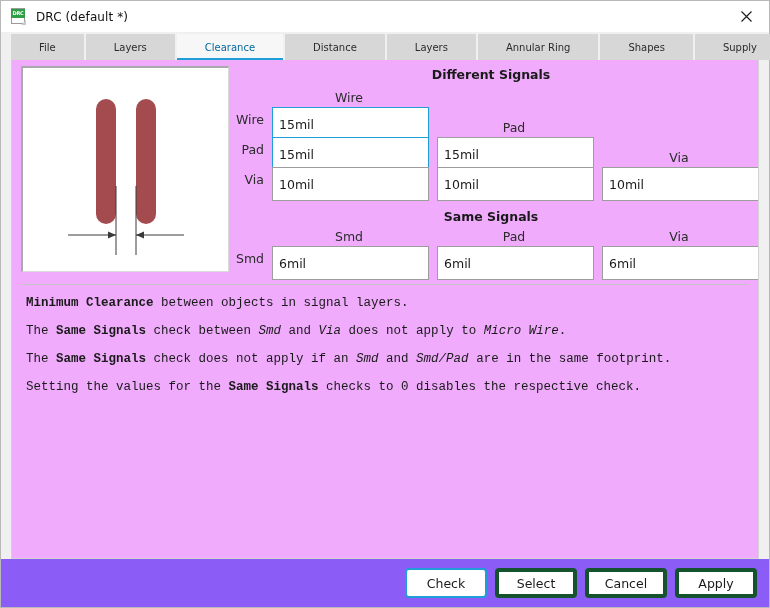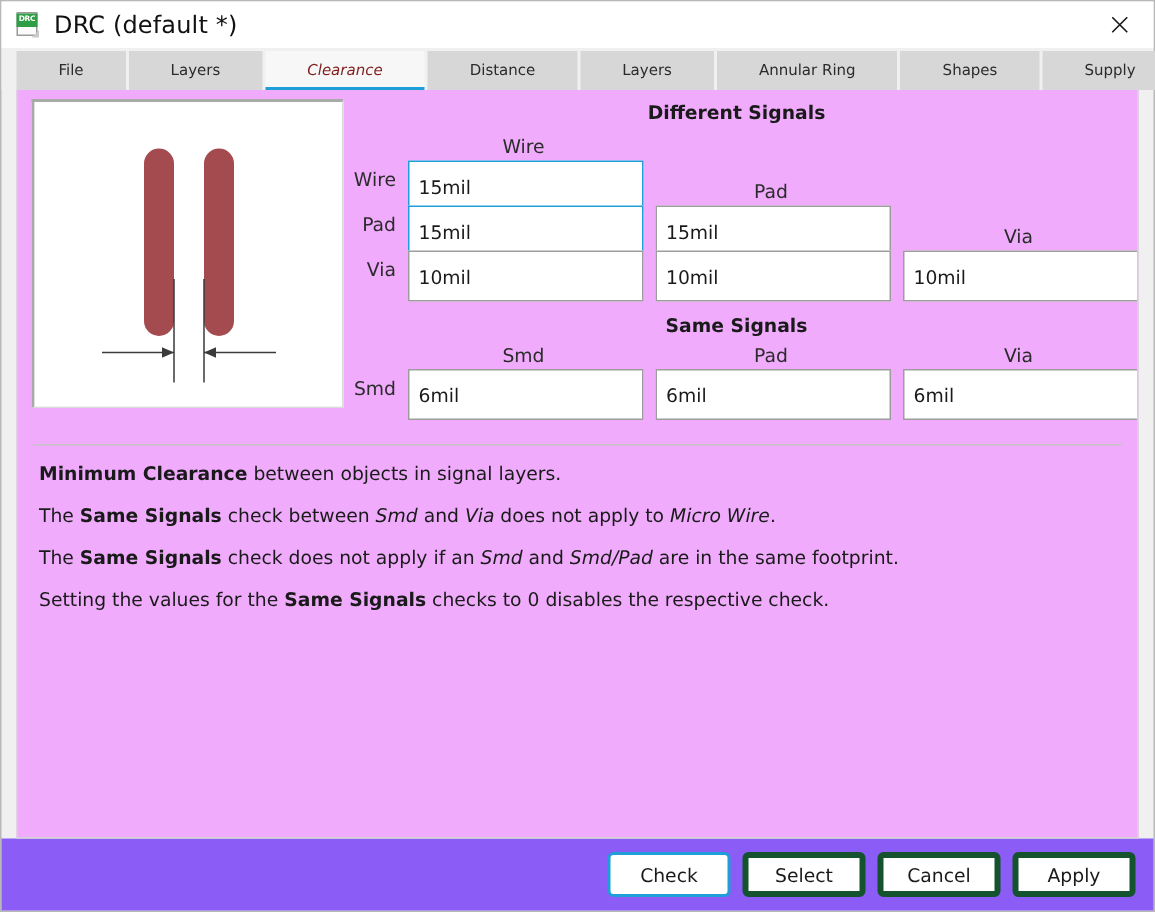--- a/index.html
+++ b/index.html
@@ -54,21 +54,21 @@
     font-family: "DejaVu Sans", "Liberation Sans", sans-serif;
     font-weight: bold;
   }
   #title-icon .fold {
     position: absolute; right: 1px; bottom: 0;
     width: 0; height: 0;
     border-left: 5px solid transparent;
     border-bottom: 5px solid #c9c9c9;
   }
   #title-text {
-    font-size: 16px; color: #111; letter-spacing: .1px;
+    font-size: 12px; color: #111; letter-spacing: .1px;
   }
   #close-btn {
     position: absolute; right: 0; top: 0;
     width: 46px; height: 31px;
     display: flex; align-items: center; justify-content: center;
     cursor: pointer;
   }
   #close-btn svg { display: block; }
 
   
@@ -85,23 +85,22 @@
     background: #d7d7d7;
     color: #2b2b2b;
     font-size: 10px;
     display: flex; align-items: center;
     cursor: pointer;
     white-space: nowrap;
     border: none;
   }
   .tab.active {
     background: #f7f7f7;
-    color: #7f1d1d;
-    position: relative;
-    font-style: italic;
+    color: #0369a1;
+    position: relative;
   }
   .tab.active::after {
     content: "";
     position: absolute; left: 0; right: 0; bottom: 0;
     height: 2px; background: #1e9fd8;
   }
 
   
   #panel {
     flex: 1 1 auto;
@@ -167,21 +166,22 @@
   input.cell.accent { border-color: #1e9fd8; }
   input.cell.focused {
     border-color: #1e9fd8;
     caret-color: #1a1a1a;
   }
 
   
   #notes {
     position: absolute;
     left: 10px; right: 10px;
-    top: 236px;
+    top: 224px;
+    font-family: Liberation Mono, monospace;
   }
   #notes hr {
     border: none;
     border-top: 1px solid #c4c4c4;
     margin: 0 0 11px 0;
   }
   .note {
     font-size: 12.5px;
     color: #1a1a1a;
     margin-bottom: 13px;

